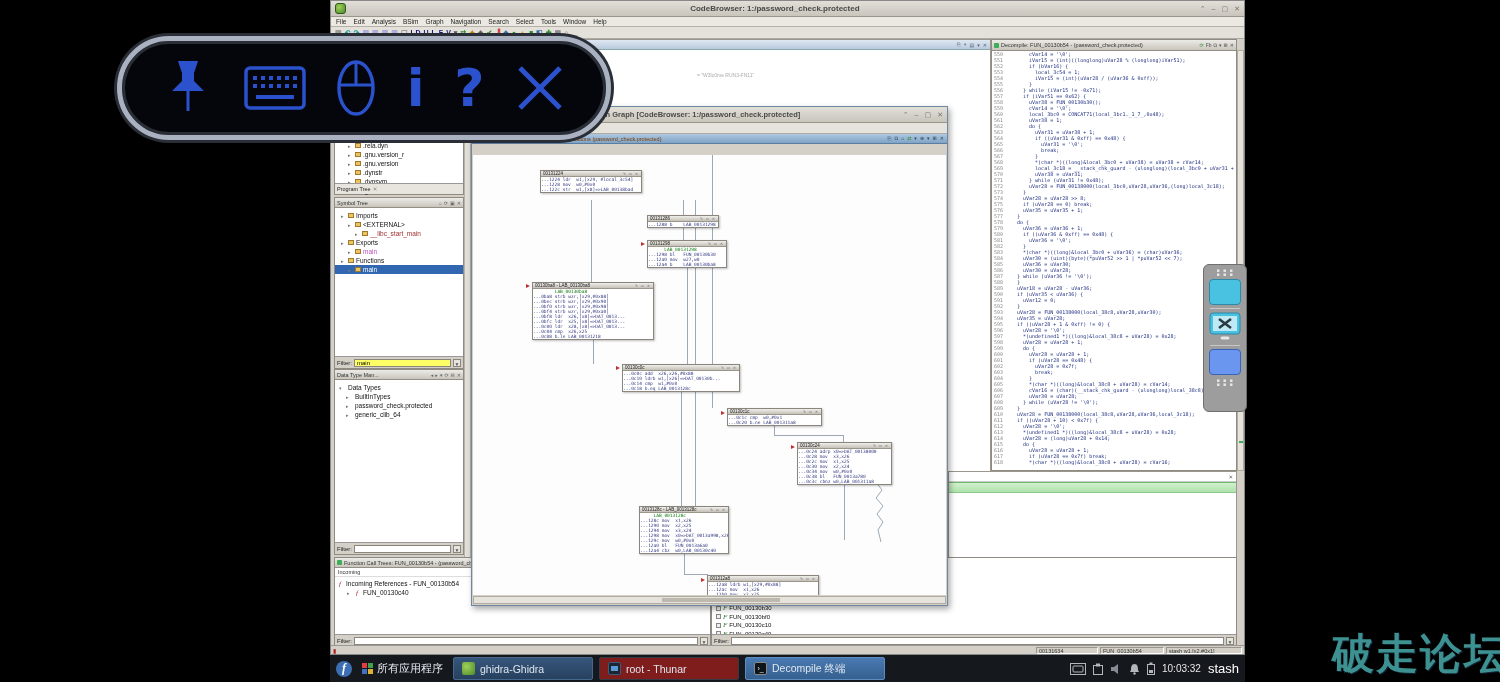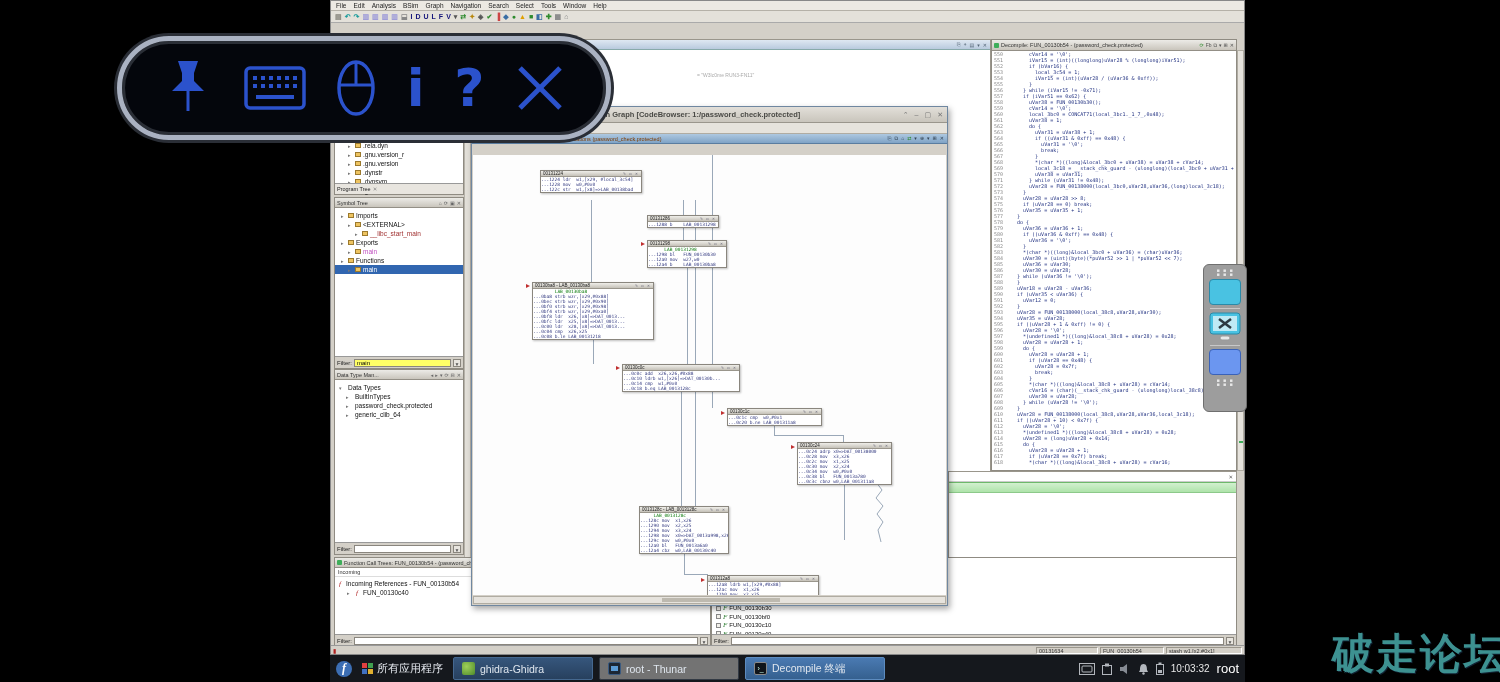--- a/index.html
+++ b/index.html
@@ -135,38 +135,48 @@
   .taskbar{position:absolute;left:0;top:655px;width:915px;height:27px;background:#15181d;display:flex;align-items:center;
            padding:0 6px;gap:6px;color:#dfe4ea;}
   .fedora{width:16px;height:16px;border-radius:50%;background:#3c6eb4;color:#fff;font-family:"Liberation Serif",serif;
           font-style:italic;font-weight:bold;font-size:12px;line-height:15px;text-align:center;flex:none;}
   .appsbtn{display:flex;align-items:center;gap:4px;font-size:11px;color:#e8ecf2;padding:0 4px;height:27px;}
   .gridico{display:grid;grid-template-columns:5px 5px;grid-template-rows:5px 5px;gap:1px;}
   .gridico i{display:block;}
   .task{height:23px;display:flex;align-items:center;gap:5px;font-size:10.5px;padding:0 8px;border-radius:2px;
         color:#dfe6ee;min-width:140px;}
   .task.ghidra{background:linear-gradient(#36567c,#27405e);border:1px solid #45688f;}
-  .task.thunar{background:#737373;border:1px solid #333a44;}
+  .task.thunar{background:#7f1d1d;border:1px solid #333a44;}
   .task.term{background:linear-gradient(#4a7ab2,#35608f);border:1px solid #5d8cc0;}
   .tico{width:13px;height:13px;flex:none;border-radius:2px;}
   .tray{margin-left:auto;display:flex;align-items:center;gap:7px;}
   .trayico{opacity:.85;}
   .clock{font-size:10px;color:#e8e8e8;}
   .user{font-size:13px;color:#fff;}
 
   .watermark{position:absolute;left:1332px;top:626px;z-index:60;font-size:42px;font-weight:bold;color:#3d9191;
              letter-spacing:2px;text-shadow:1px 1px 0 #123;white-space:nowrap;
              font-family:"DejaVu Sans",sans-serif;}
 </style>
 </head>
 <body>
 
 <div class="desktop">
 
   <div class="gwin">
+    <div class="titlebar">
+      <span class="ghidra-logo"></span>
+      <span class="ttl">CodeBrowser: 1:/password_check.protected</span>
+      <span class="winbtns">
+        <span>⌃</span>
+        <span>–</span>
+        <span>▢</span>
+        <span>✕</span>
+      </span>
+    </div>
     <div class="menubar">
 
     <span class="menu-item">File</span>
         <span class="menu-item">Edit</span>
         <span class="menu-item">Analysis</span>
         <span class="menu-item">BSim</span>
         <span class="menu-item">Graph</span>
         <span class="menu-item">Navigation</span>
         <span class="menu-item">Search</span>
         <span class="menu-item">Select</span>
@@ -994,21 +1004,21 @@
       <svg class="trayico" width="11" height="12">
         <path d="M5.5 1 C2.5 1 2 4 2 7 L1 9 H10 L9 7 C9 4 8.5 1 5.5 1 Z" fill="#cfd3d9"></path>
         <circle cx="5.5" cy="10.5" r="1.2" fill="#cfd3d9"></circle>
       </svg>
       <svg class="trayico" width="8" height="13">
         <rect x="2.5" y="0.5" width="3" height="2" fill="#cfd3d9"></rect>
         <rect x="0.5" y="2.5" width="7" height="10" fill="none" stroke="#cfd3d9"></rect>
         <rect x="2" y="8" width="4" height="3" fill="#cfd3d9"></rect>
       </svg>
       <span class="clock">10:03:32</span>
-      <span class="user">root</span>
+      <span class="user">stash</span>
     </span>
   </div>
 </div>
 
 <div class="pill">
   <span class="pico">
     <svg width="52" height="62" viewBox="0 0 52 62">
       <path d="M16 4 H36 L32 16 V24 L42 34 H10 L20 24 V16 Z" fill="#2b52cc"></path>
       <rect x="24.5" y="34" width="3" height="20" fill="#2b52cc"></rect>
     </svg>

